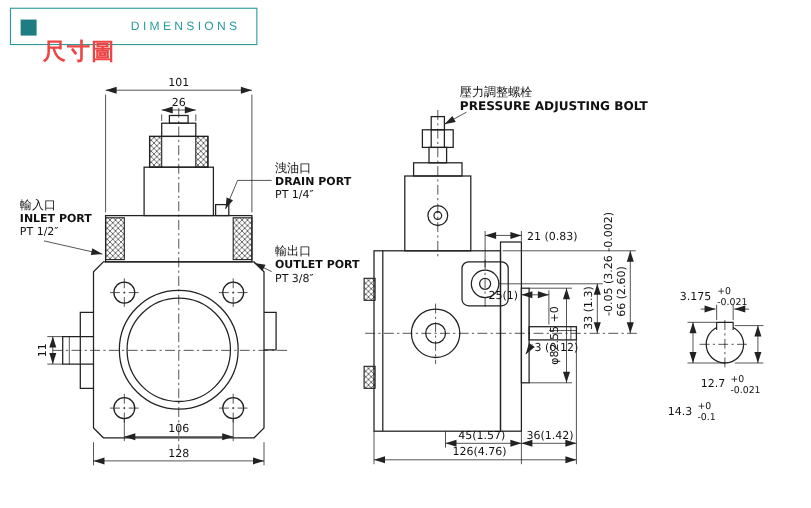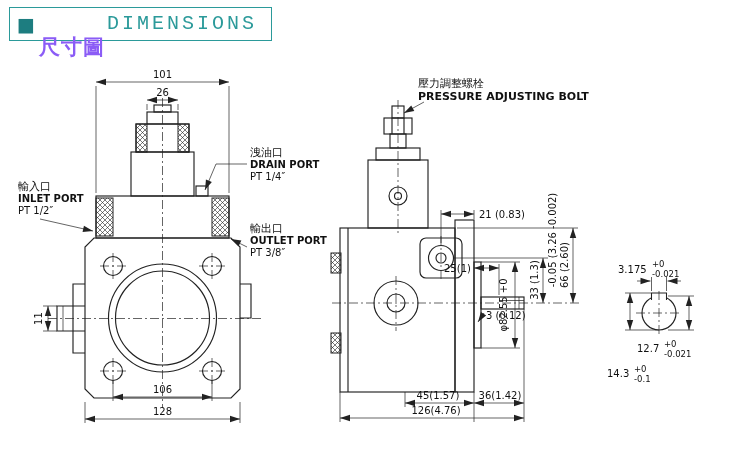--- a/index.html
+++ b/index.html
@@ -1,23 +1,23 @@
 <!DOCTYPE html>
 <html><head>
 <meta charset="utf-8">
 <style>
   html,body{margin:0;padding:0;background:#fff;}
   .page{position:relative;width:737px;height:462px;background:#fff;overflow:hidden;
         font-family:"DejaVu Sans",sans-serif;}
   .header{position:absolute;left:9px;top:7px;display:flex;align-items:center;
           border:1px solid #2b9a9a;background:#fff;padding:3px 14px 3px 7px;height:26px;}
   .header .bullet{color:#1d7d80;font-size:19px;line-height:1;margin-right:4px;}
-  .header .title-zh{color:#8b5cf6;font-size:21px;font-weight:bold;line-height:1;letter-spacing:1px;margin-top:46px;}
-  .header .title-en{color:#2b9a9a;font-size:20px;font-family:Liberation Mono, monospace;
-          letter-spacing:3px;line-height:1;margin-left:2px;}
+  .header .title-zh{color:#ef4444;font-size:21px;font-weight:bold;line-height:1;letter-spacing:1px;margin-top:46px;}
+  .header .title-en{color:#2b9a9a;font-size:11px;font-family:Liberation Sans, sans-serif;
+          letter-spacing:3px;line-height:1;margin-left:14px;}
   svg{position:absolute;left:0;top:0;}
   .o{fill:none;stroke:#222;stroke-width:1.15;}
   .h{fill:url(#xh);stroke:#222;stroke-width:1;}
   .e{fill:none;stroke:#222;stroke-width:0.7;}
   .c{fill:none;stroke:#222;stroke-width:0.7;stroke-dasharray:9 3 2 3;}
   text{font-family:"DejaVu Sans",sans-serif;font-size:10px;fill:#111;}
   .t11{font-size:11px;}
   .b{font-weight:bold;}
   .sm{font-size:8.5px;}
 </style>

